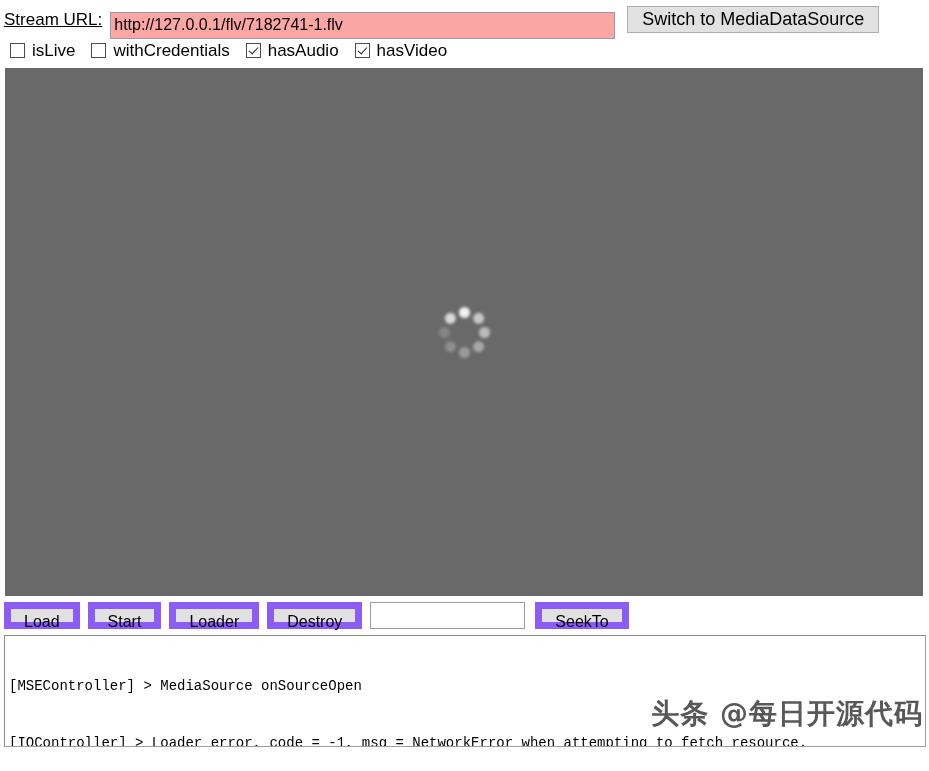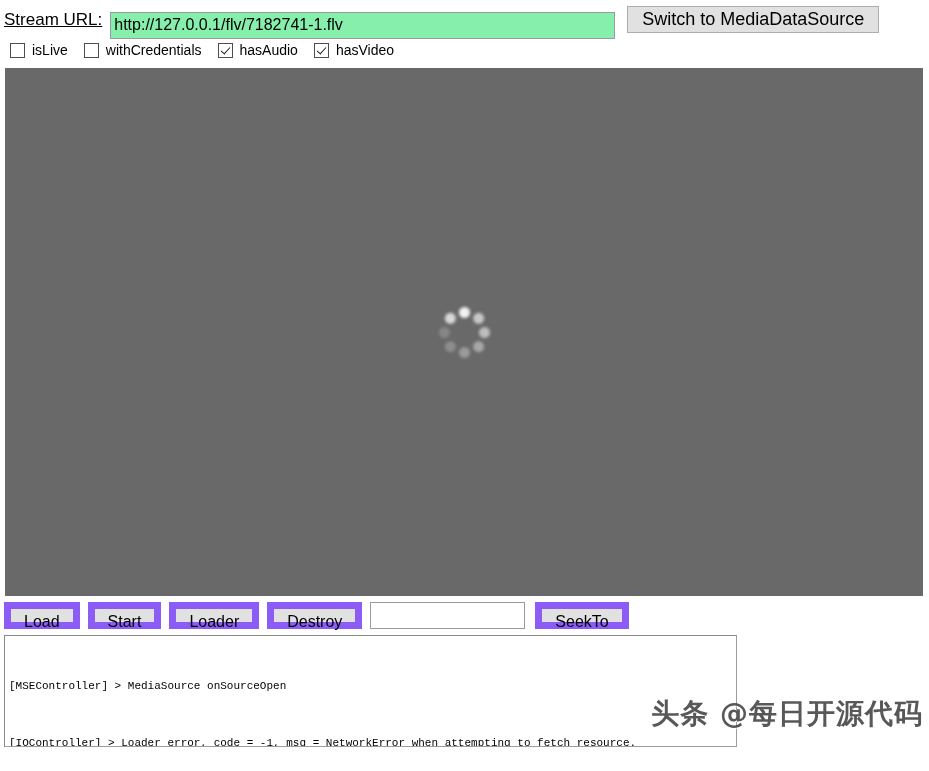--- a/index.html
+++ b/index.html
@@ -33,21 +33,21 @@
     padding-right: 8px;
     color: #000;
     text-decoration: underline;
   }
   .url-input {
     flex: 0 0 auto;
     width: 505px;
     height: 27px;
     box-sizing: border-box;
     border: 1px solid #999b9e;
-    background: #86efac;
+    background: #fca5a5;
     font-family: "Liberation Sans", sans-serif;
     font-size: 16px;
     color: #000;
     padding: 0 3px;
     outline: none;
     border-radius: 0;
     margin-top: 12px;
   }
   .switch-btn {
     margin-left: 12px;
@@ -96,21 +96,21 @@
     left: 4px;
     top: 1px;
     width: 4px;
     height: 8px;
     border: solid #222;
     border-width: 0 1.5px 1.5px 0;
     transform: rotate(42deg);
   }
   .cb-label {
     padding-left: 7px;
-    font-size: 14px;
+    font-size: 17px;
     line-height: 1;
     color: #000;
   }
 
   
   .video-wrap {
     margin: 6px 6px 0 5px;
     width: 918px;
     height: 528px;
     background: #696969;
@@ -171,30 +171,30 @@
     color: #000;
     padding: 0 3px;
     outline: none;
     margin-right: 10px;
     border-radius: 0;
   }
 
   
   .log-panel {
     margin: 5px 0 0 4px;
-    width: 733px;
+    width: 922px;
     height: 112px;
     box-sizing: border-box;
     border: 1px solid #9d9d9d;
     border-top-color: #8a8a8a;
     border-left-color: #8a8a8a;
     background: #ffffff;
     padding: 3px 4px 0 4px;
     font-family: "Liberation Mono", monospace;
-    font-size: 11px;
+    font-size: 14px;
     line-height: 19px;
     color: #000;
     white-space: pre-wrap;
     word-break: break-word;
     overflow: hidden;
     position: relative;
   }
   .log-line { display: block; }
 
   .watermark {

